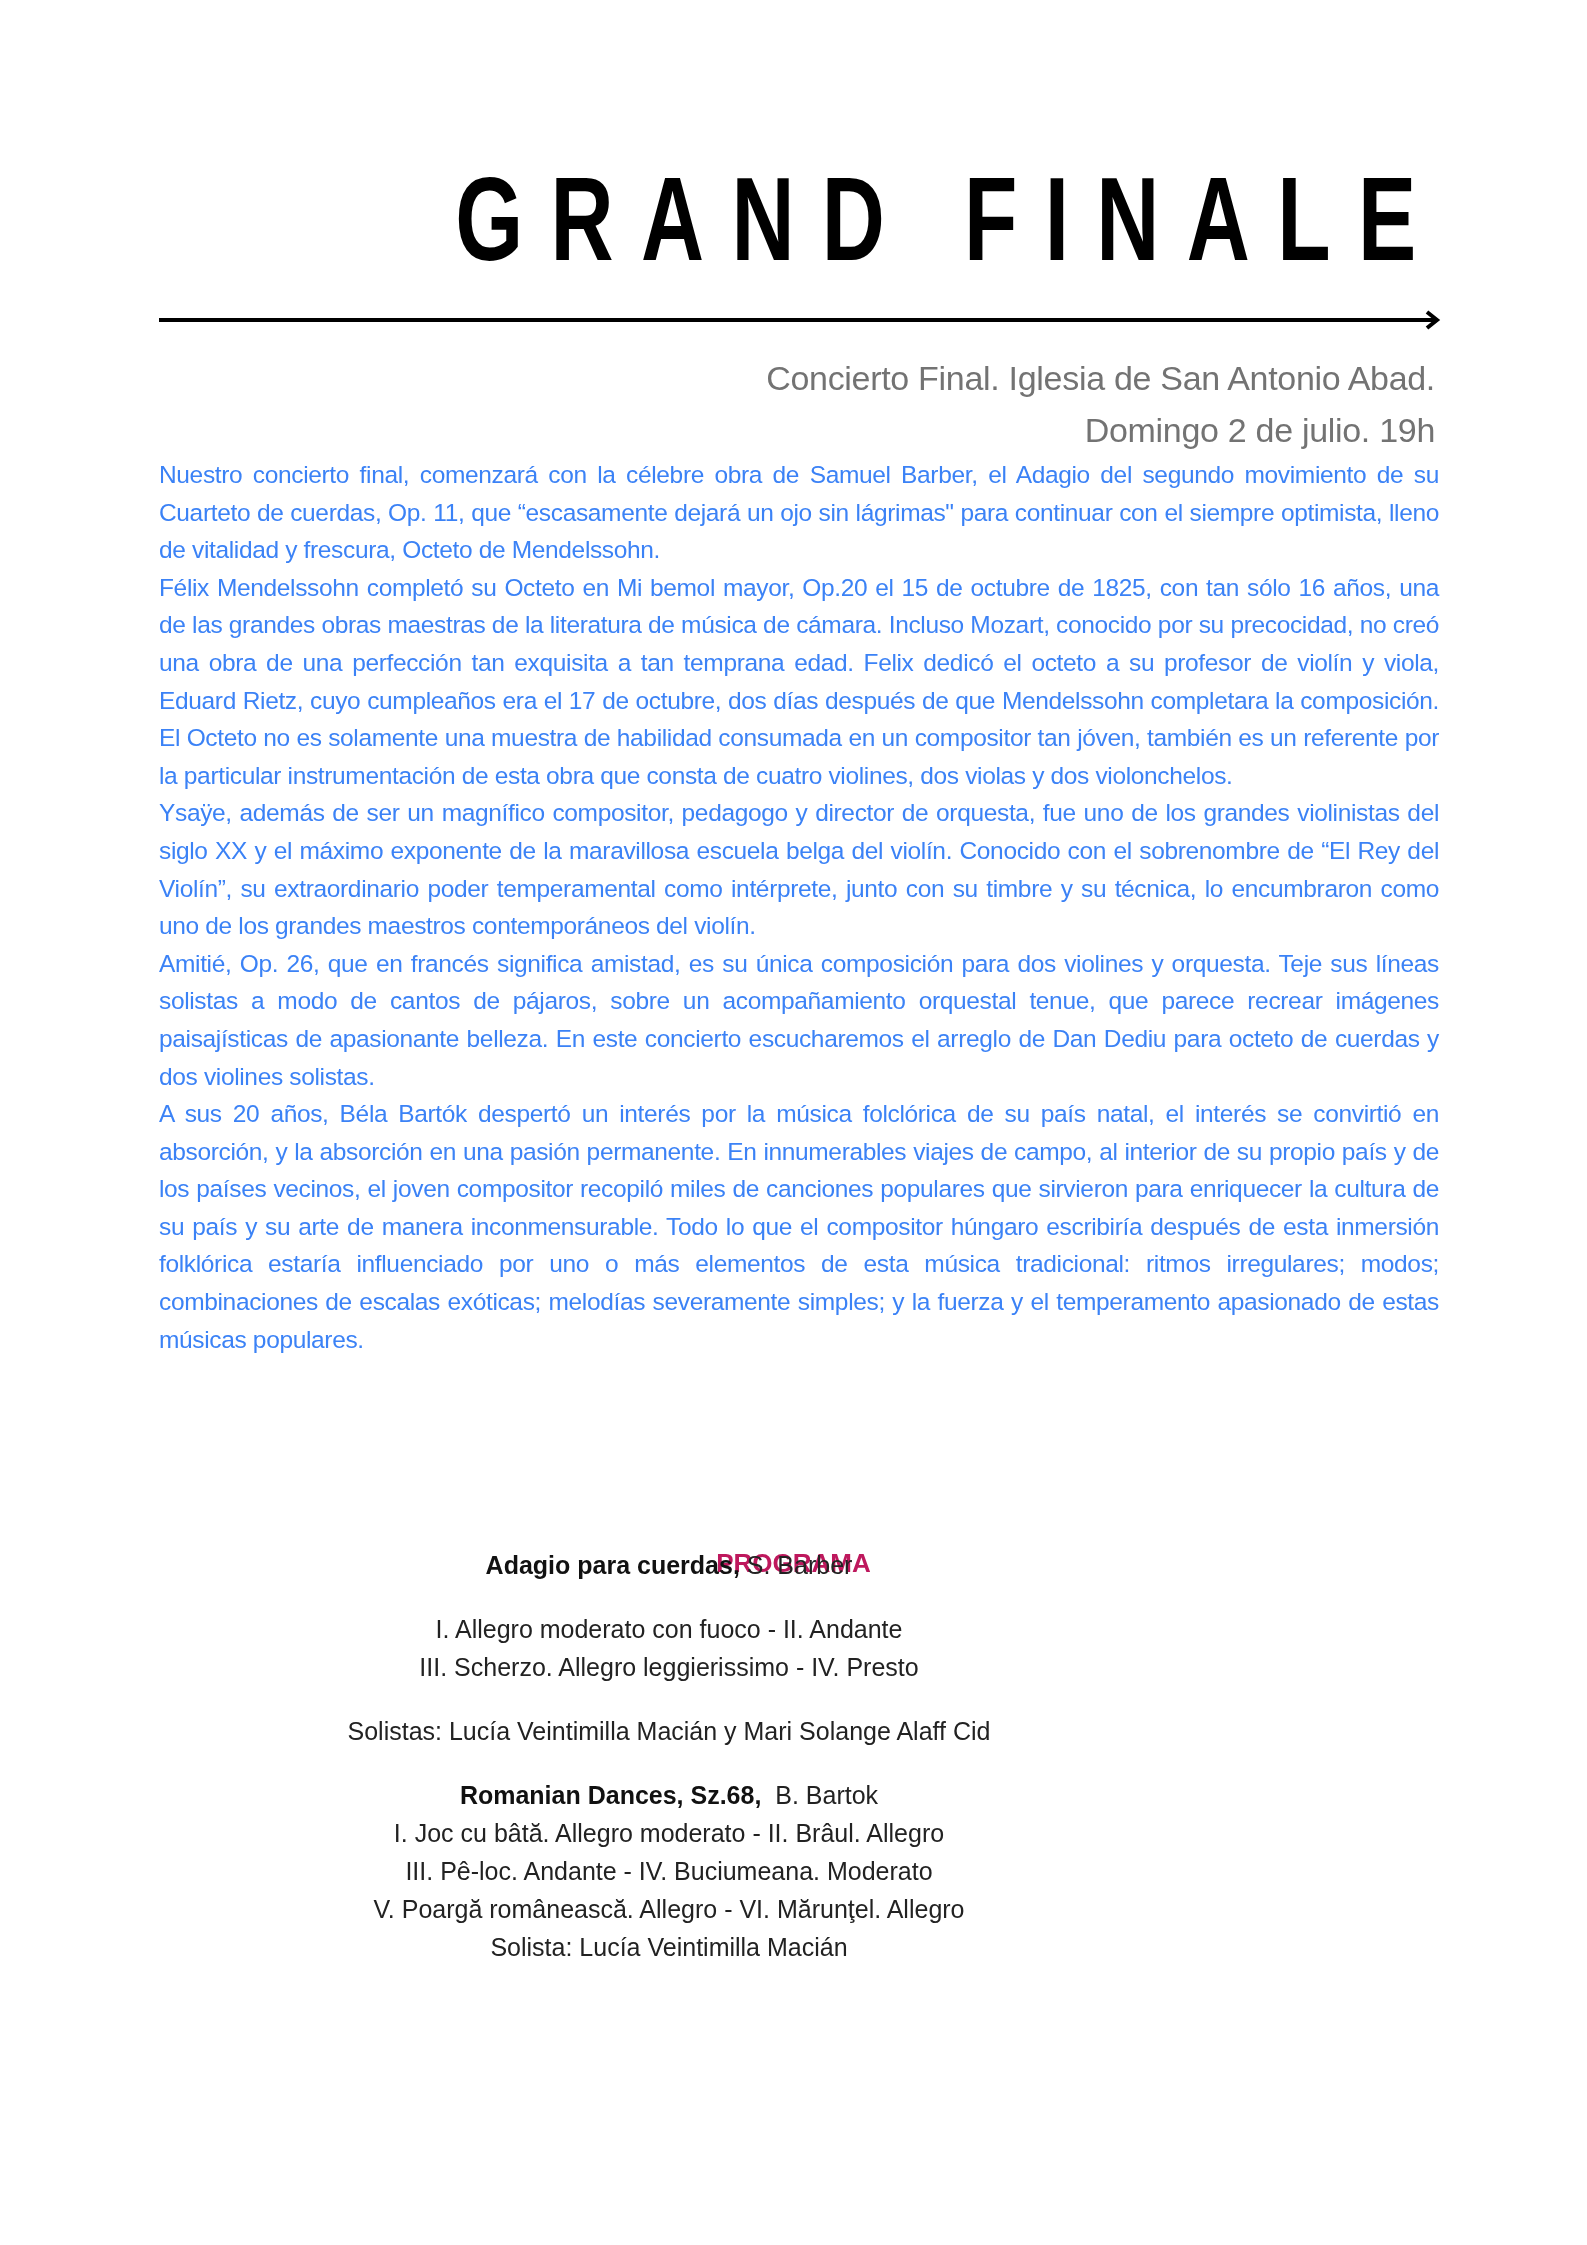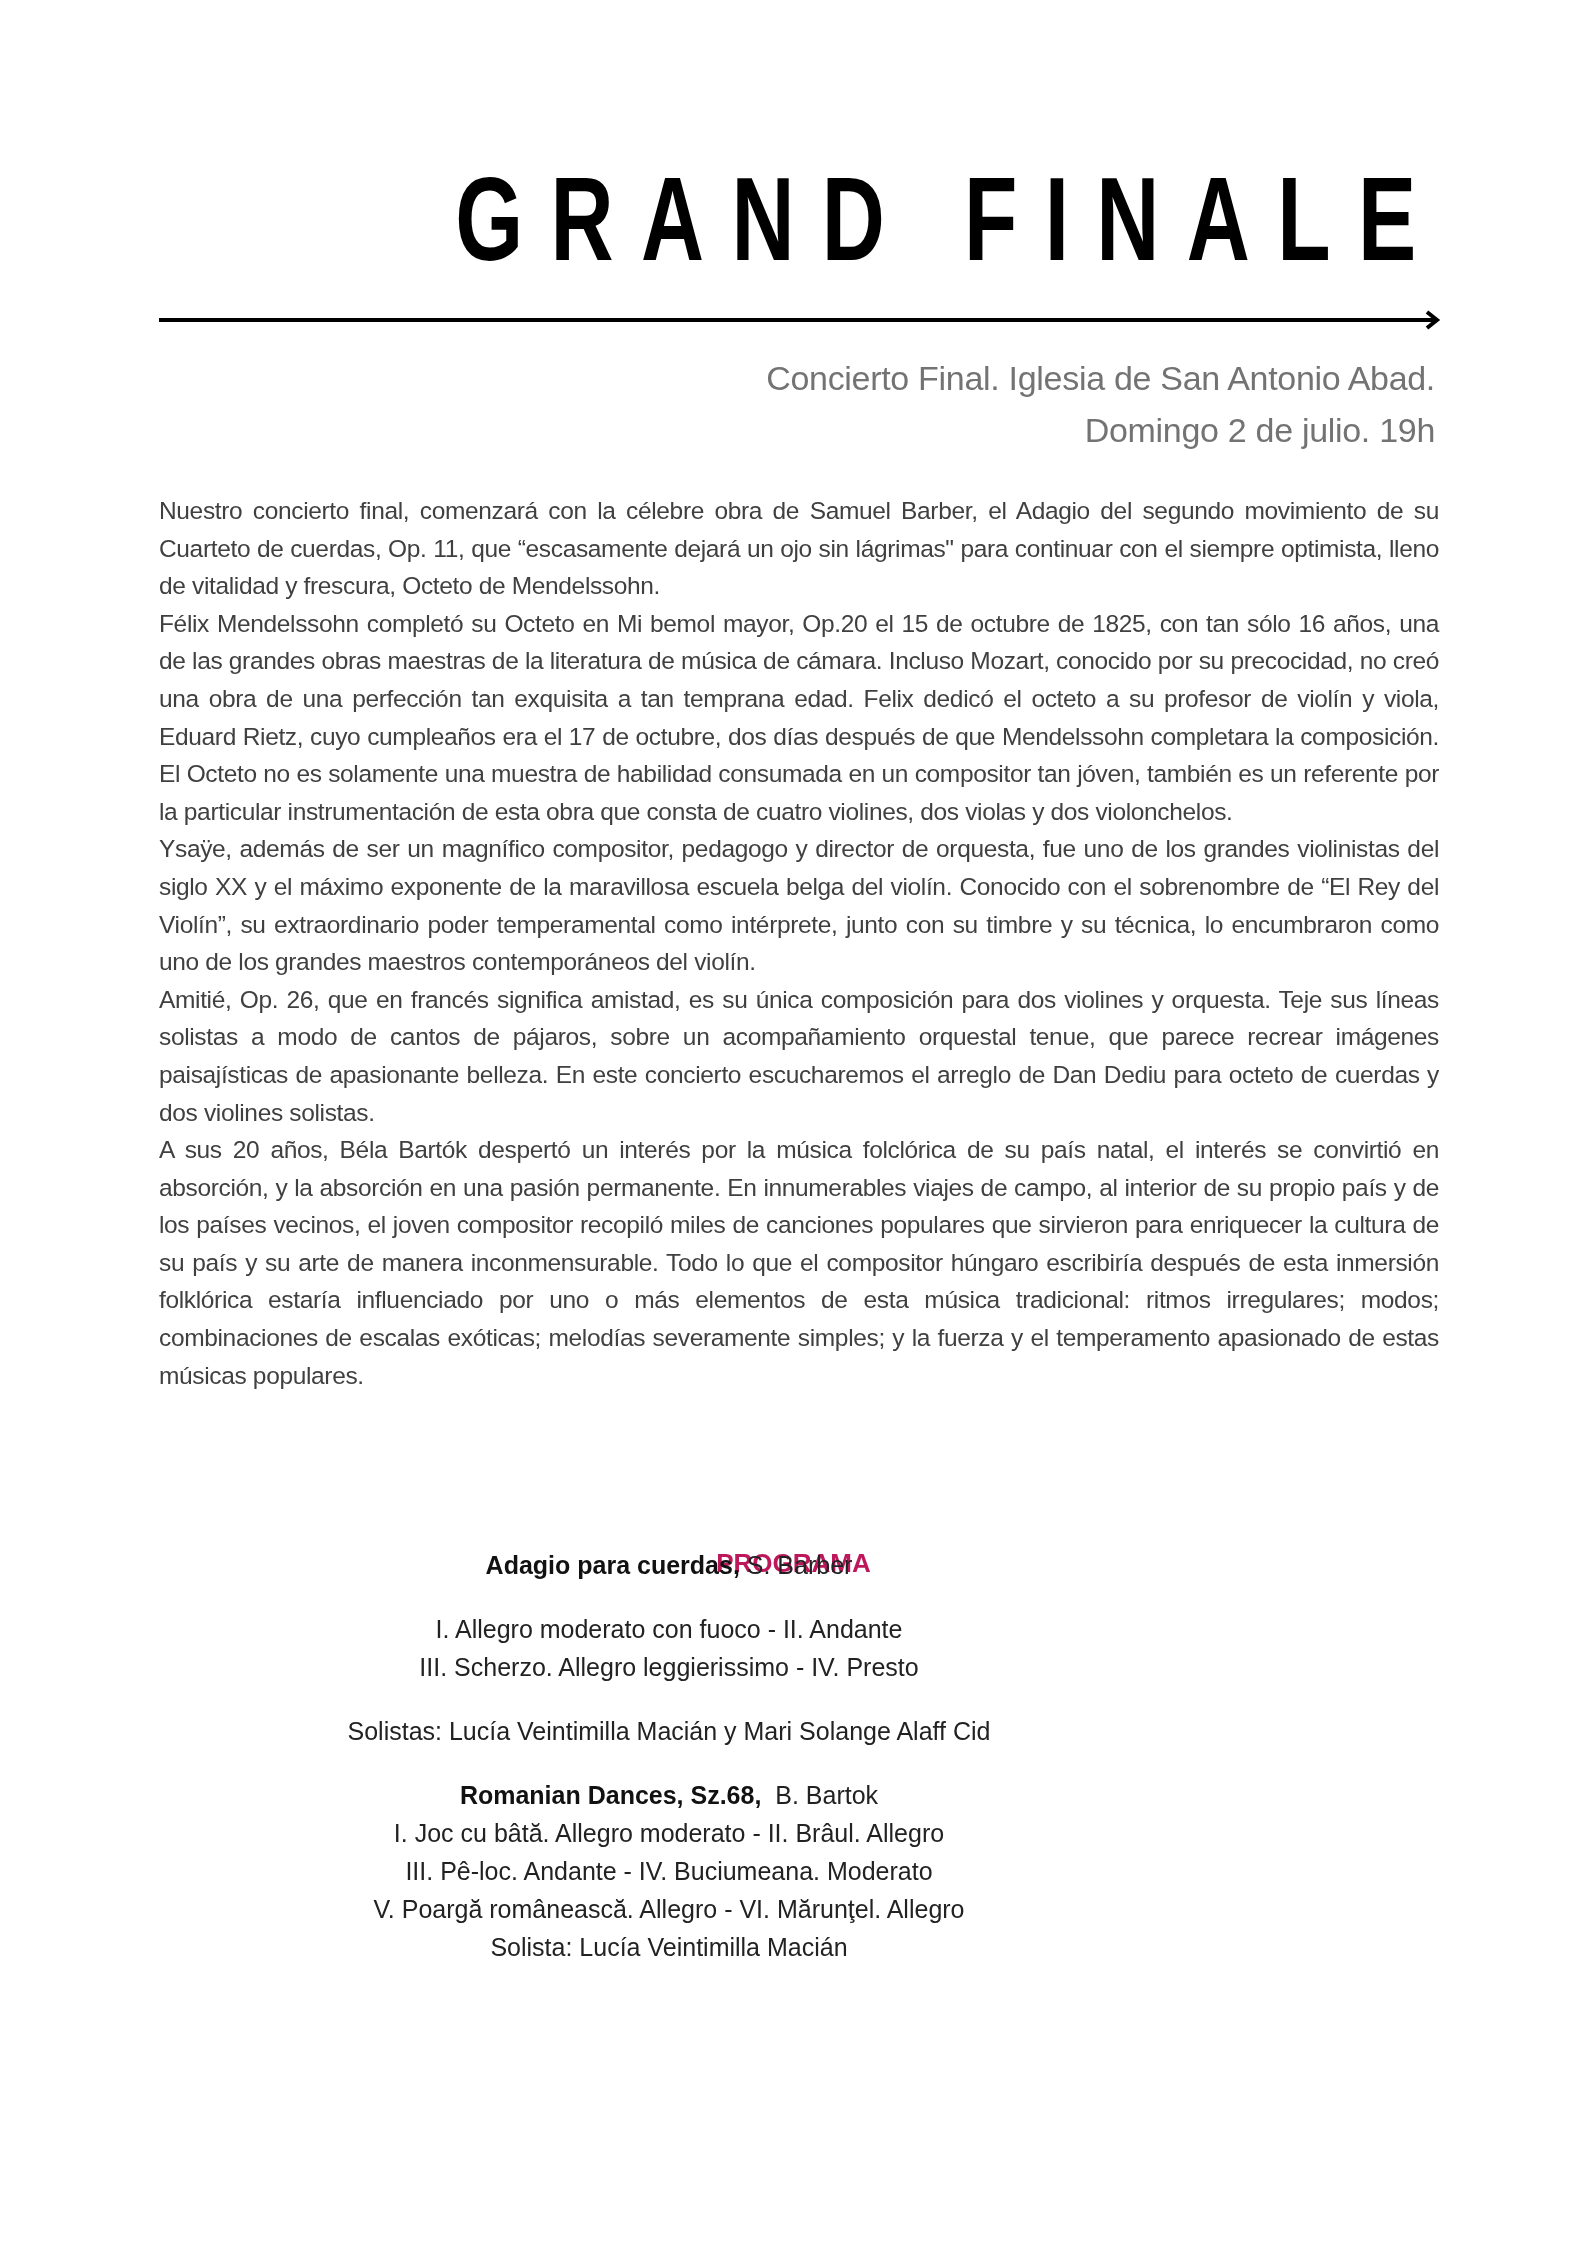--- a/index.html
+++ b/index.html
@@ -14,22 +14,22 @@
     color: #000; transform: scaleX(0.74); transform-origin: right center;
     margin-right: -37px;
   }
   .arrow { position: absolute; left: 159px; top: 308px; width: 1282px; height: 24px; }
   .subtitle {
     position: absolute; right: 152px; top: 352px; text-align: right;
     font-size: 34px; line-height: 52px; font-weight: 300; color: #737373;
     letter-spacing: -0.3px;
   }
   .body-text {
-    position: absolute; left: 159px; top: 492px; width: 1280px;
-    font-size: 24.5px; line-height: 37.6px; text-align: justify; color: #404040;
+    position: absolute; left: 159px; top: 456px; width: 1280px;
+    font-size: 24.5px; line-height: 37.6px; text-align: justify; color: #3b82f6;
     letter-spacing: -0.35px;
   }
   .body-text p { margin: 0; }
   .body-text p.last { text-align-last: left; }
   .programa-title {
     position: absolute; left: 0; width: 1587px; top: 1548px; text-align: center;
     font-size: 26px; font-weight: 700; color: #be185d;
   }
   .program {
     position: absolute; left: 0; width: 1338px; top: 1546px; text-align: center;

